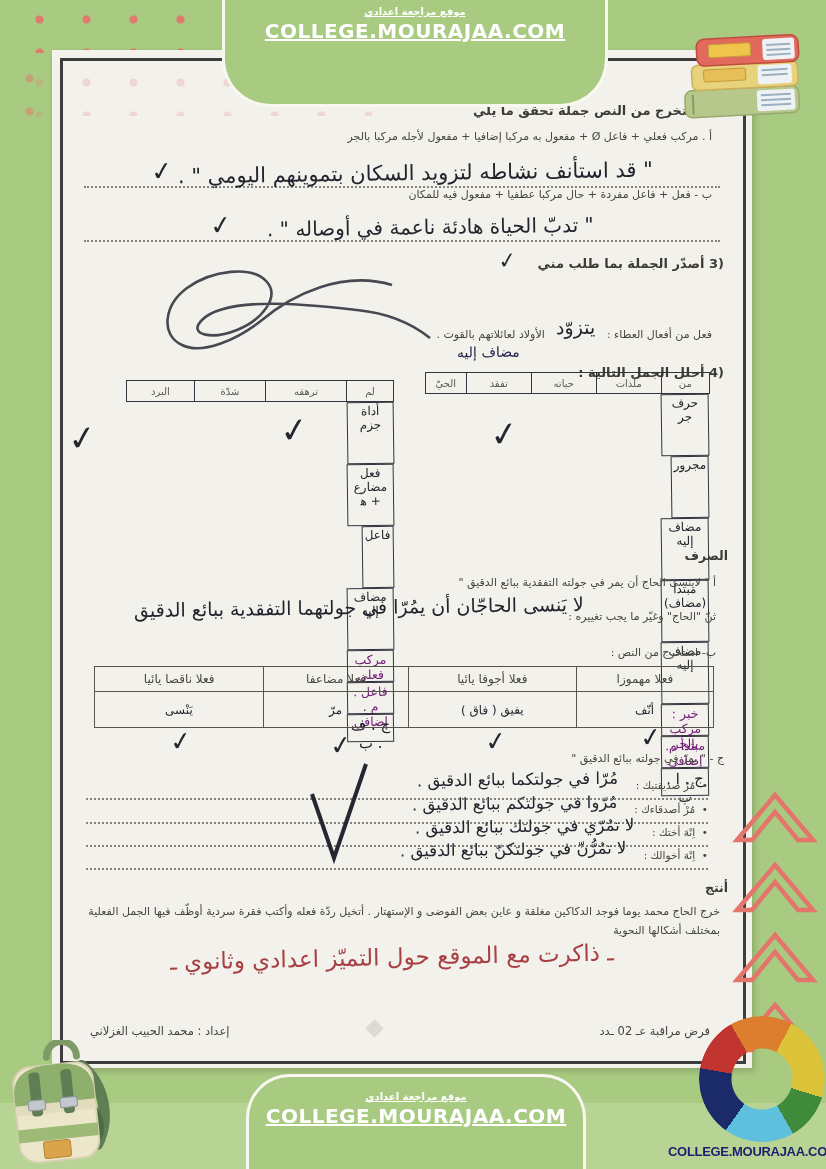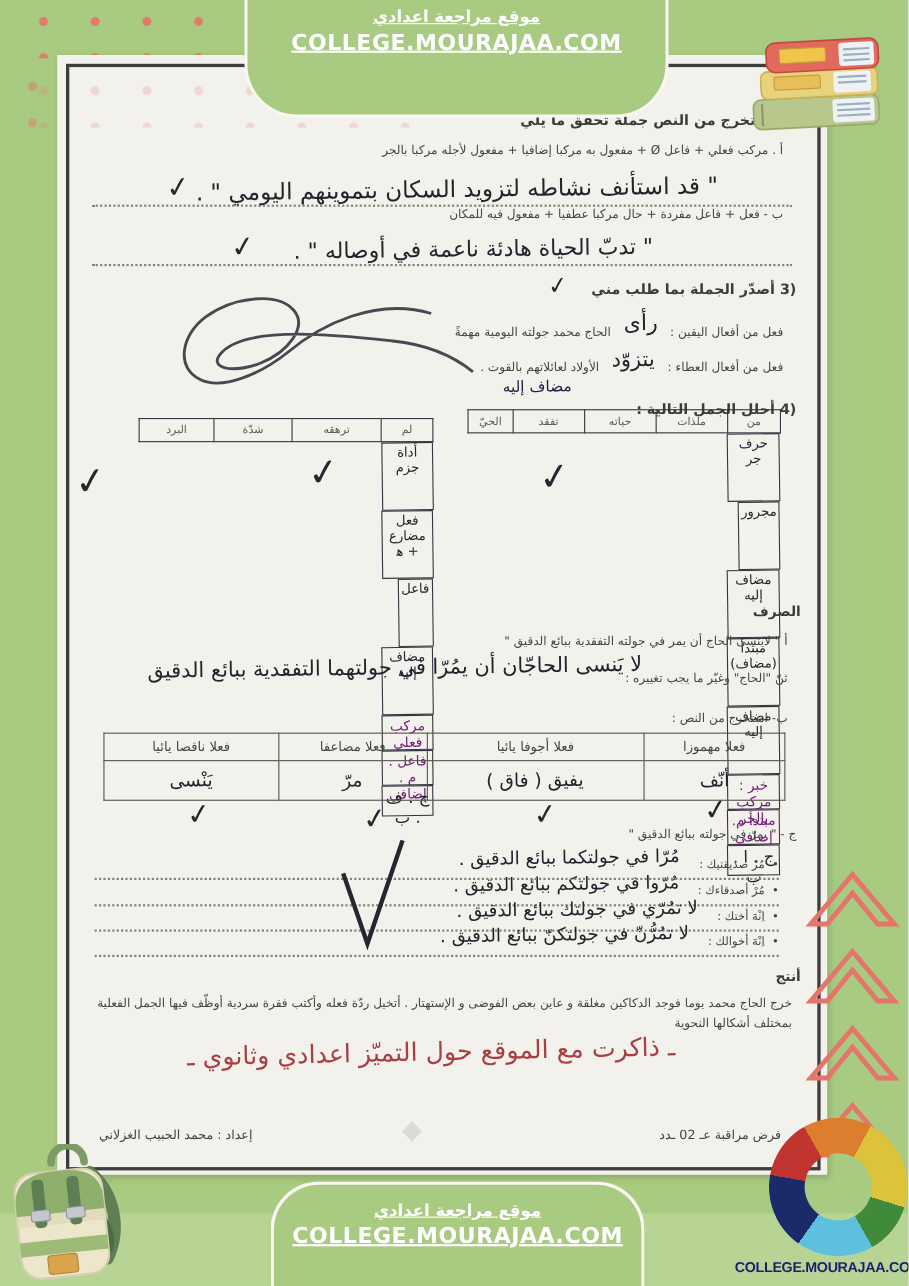--- a/index.html
+++ b/index.html
@@ -14,21 +14,21 @@
   
   .paper-outer{left:52px;top:50px;width:700px;height:1018px;background:#f2f1ec;z-index:2;
                box-shadow:2px 3px 6px rgba(60,70,40,.25);}
   .paper-frame{left:60px;top:58px;width:680px;height:1000px;border:3px solid #3d3d3d;z-index:2;}
 
   
   .band-top{left:222px;top:-4px;width:380px;height:108px;background:#a8ca81;z-index:4;
             border:3px solid #f8f8f1;border-top:none;border-radius:0 0 48px 48px;text-align:center;color:#fff;}
   .band-bottom{left:246px;top:1074px;width:334px;height:95px;background:#a8ca81;z-index:5;
             border:3px solid #f8f8f1;border-bottom:none;border-radius:44px 44px 0 0;text-align:center;color:#fff;}
-  .site-ar{display:block;margin-top:10px;font-size:15px;font-weight:bold;text-decoration:underline;}
+  .site-ar{display:block;margin-top:10px;font-size:10px;font-weight:bold;text-decoration:underline;}
   .site-en{display:block;margin-top:2px;font-size:20px;font-weight:bold;text-decoration:underline;letter-spacing:.5px;}
   .strip{left:0;top:1103px;width:826px;height:66px;background:#b7d494;z-index:1;}
 
   
   .content{left:70px;top:58px;width:662px;height:1000px;direction:rtl;z-index:3;color:#3f3e3a;}
   .content > div{position:absolute;}
   .printed{font-size:11px;color:#47463f;}
   .ptitle{font-size:13px;font-weight:bold;color:#3c3b35;}
   .num{direction:ltr;unicode-bidi:embed;display:inline-block;}
   .hand{font-family:"DejaVu Sans",sans-serif;color:#23232e;display:inline-block;transform:rotate(-0.8deg);}
@@ -41,21 +41,21 @@
   table.an td{border:1.6px solid #34343f;text-align:center;vertical-align:middle;padding:1px 2px;}
   table.an .w{font-size:10px;color:#5a5953;border-bottom:1.2px solid #34343f;height:18px;}
   table.an .h1{height:58px;font-size:12px;color:#23232e;}
   table.an .h2{height:28px;font-size:12.5px;color:#701a75;}
   table.an .h3{height:24px;font-size:15px;letter-spacing:6px;color:#23232e;}
 
   
   table.sf{border-collapse:collapse;direction:rtl;width:620px;}
   table.sf td{border:1.4px solid #55544d;text-align:center;}
   table.sf .sfh{height:22px;font-size:12px;color:#47463f;}
-  table.sf .sfa{height:33px;font-size:17px;margin-top:40px;}
+  table.sf .sfa{height:33px;font-size:12px;margin-top:40px;}
 
   .bullet-row{height:24px;border-bottom:2px dotted #85847c;font-size:10.5px;color:#47463f;}
   .bullet-row .hand{font-size:16.5px;margin-right:14px;position:relative;top:-4px;}
 
   .footer-row{display:flex;justify-content:space-between;font-size:11.5px;color:#45443e;}
 
   
   .ring{left:699px;top:1016px;width:126px;height:126px;border-radius:50%;z-index:6;
         background:conic-gradient(from -80deg,#c23430 0 14%,#dd7d2e 14% 30%,#dcc339 30% 52%,#3f8a3b 52% 64%,#5ec0dd 64% 82%,#1b2a68 82% 100%);
         -webkit-mask:radial-gradient(circle,transparent 30px,#000 31px);
@@ -168,25 +168,20 @@
     <div style="top:152px;right:12px;width:636px;text-align:center;" class="dotline">
       <span class="hand" style="font-size:20px;">" تدبّ الحياة هادئة ناعمة في أوصاله " .</span>
       <span class="ck" style="font-size:26px;margin-right:30px;">✓</span>
     </div>
 
     <div class="ptitle" style="top:190px;right:8px;">
       <span class="num">3)</span>
       <span>أصدّر الجملة بما طلب مني</span>
       <span class="ck" style="font-size:22px;margin-right:16px;">✓</span>
     </div>
-    <div class="printed" style="top:228px;right:20px;">
-      <span>فعل من أفعال اليقين :</span>
-      <span class="hand" style="font-size:20px;position:relative;top:-5px;margin:0 8px;">رأى</span>
-      <span>الحاج محمد جولته اليومية مهمةً</span>
-    </div>
     <div class="printed" style="top:262px;right:20px;">
       <span>فعل من أفعال العطاء :</span>
       <span class="hand" style="font-size:19px;position:relative;top:-4px;margin:0 8px;">يتزوّد</span>
       <span>الأولاد لعائلاتهم بالقوت .</span>
     </div>
 
     <div style="top:192px;right:290px;">
       <svg width="300" height="110" viewBox="0 0 300 110">
         <path d="M250,35 C200,20 150,45 120,70 C95,90 60,105 40,95 C18,85 22,55 45,38 C70,20 110,15 125,32 C138,47 120,70 95,80 C70,90 45,85 60,70 C85,45 170,55 215,60 C245,63 268,72 288,88" fill="none" stroke="#2a2a35" stroke-width="2.6" opacity="0.85"></path>
       </svg>

